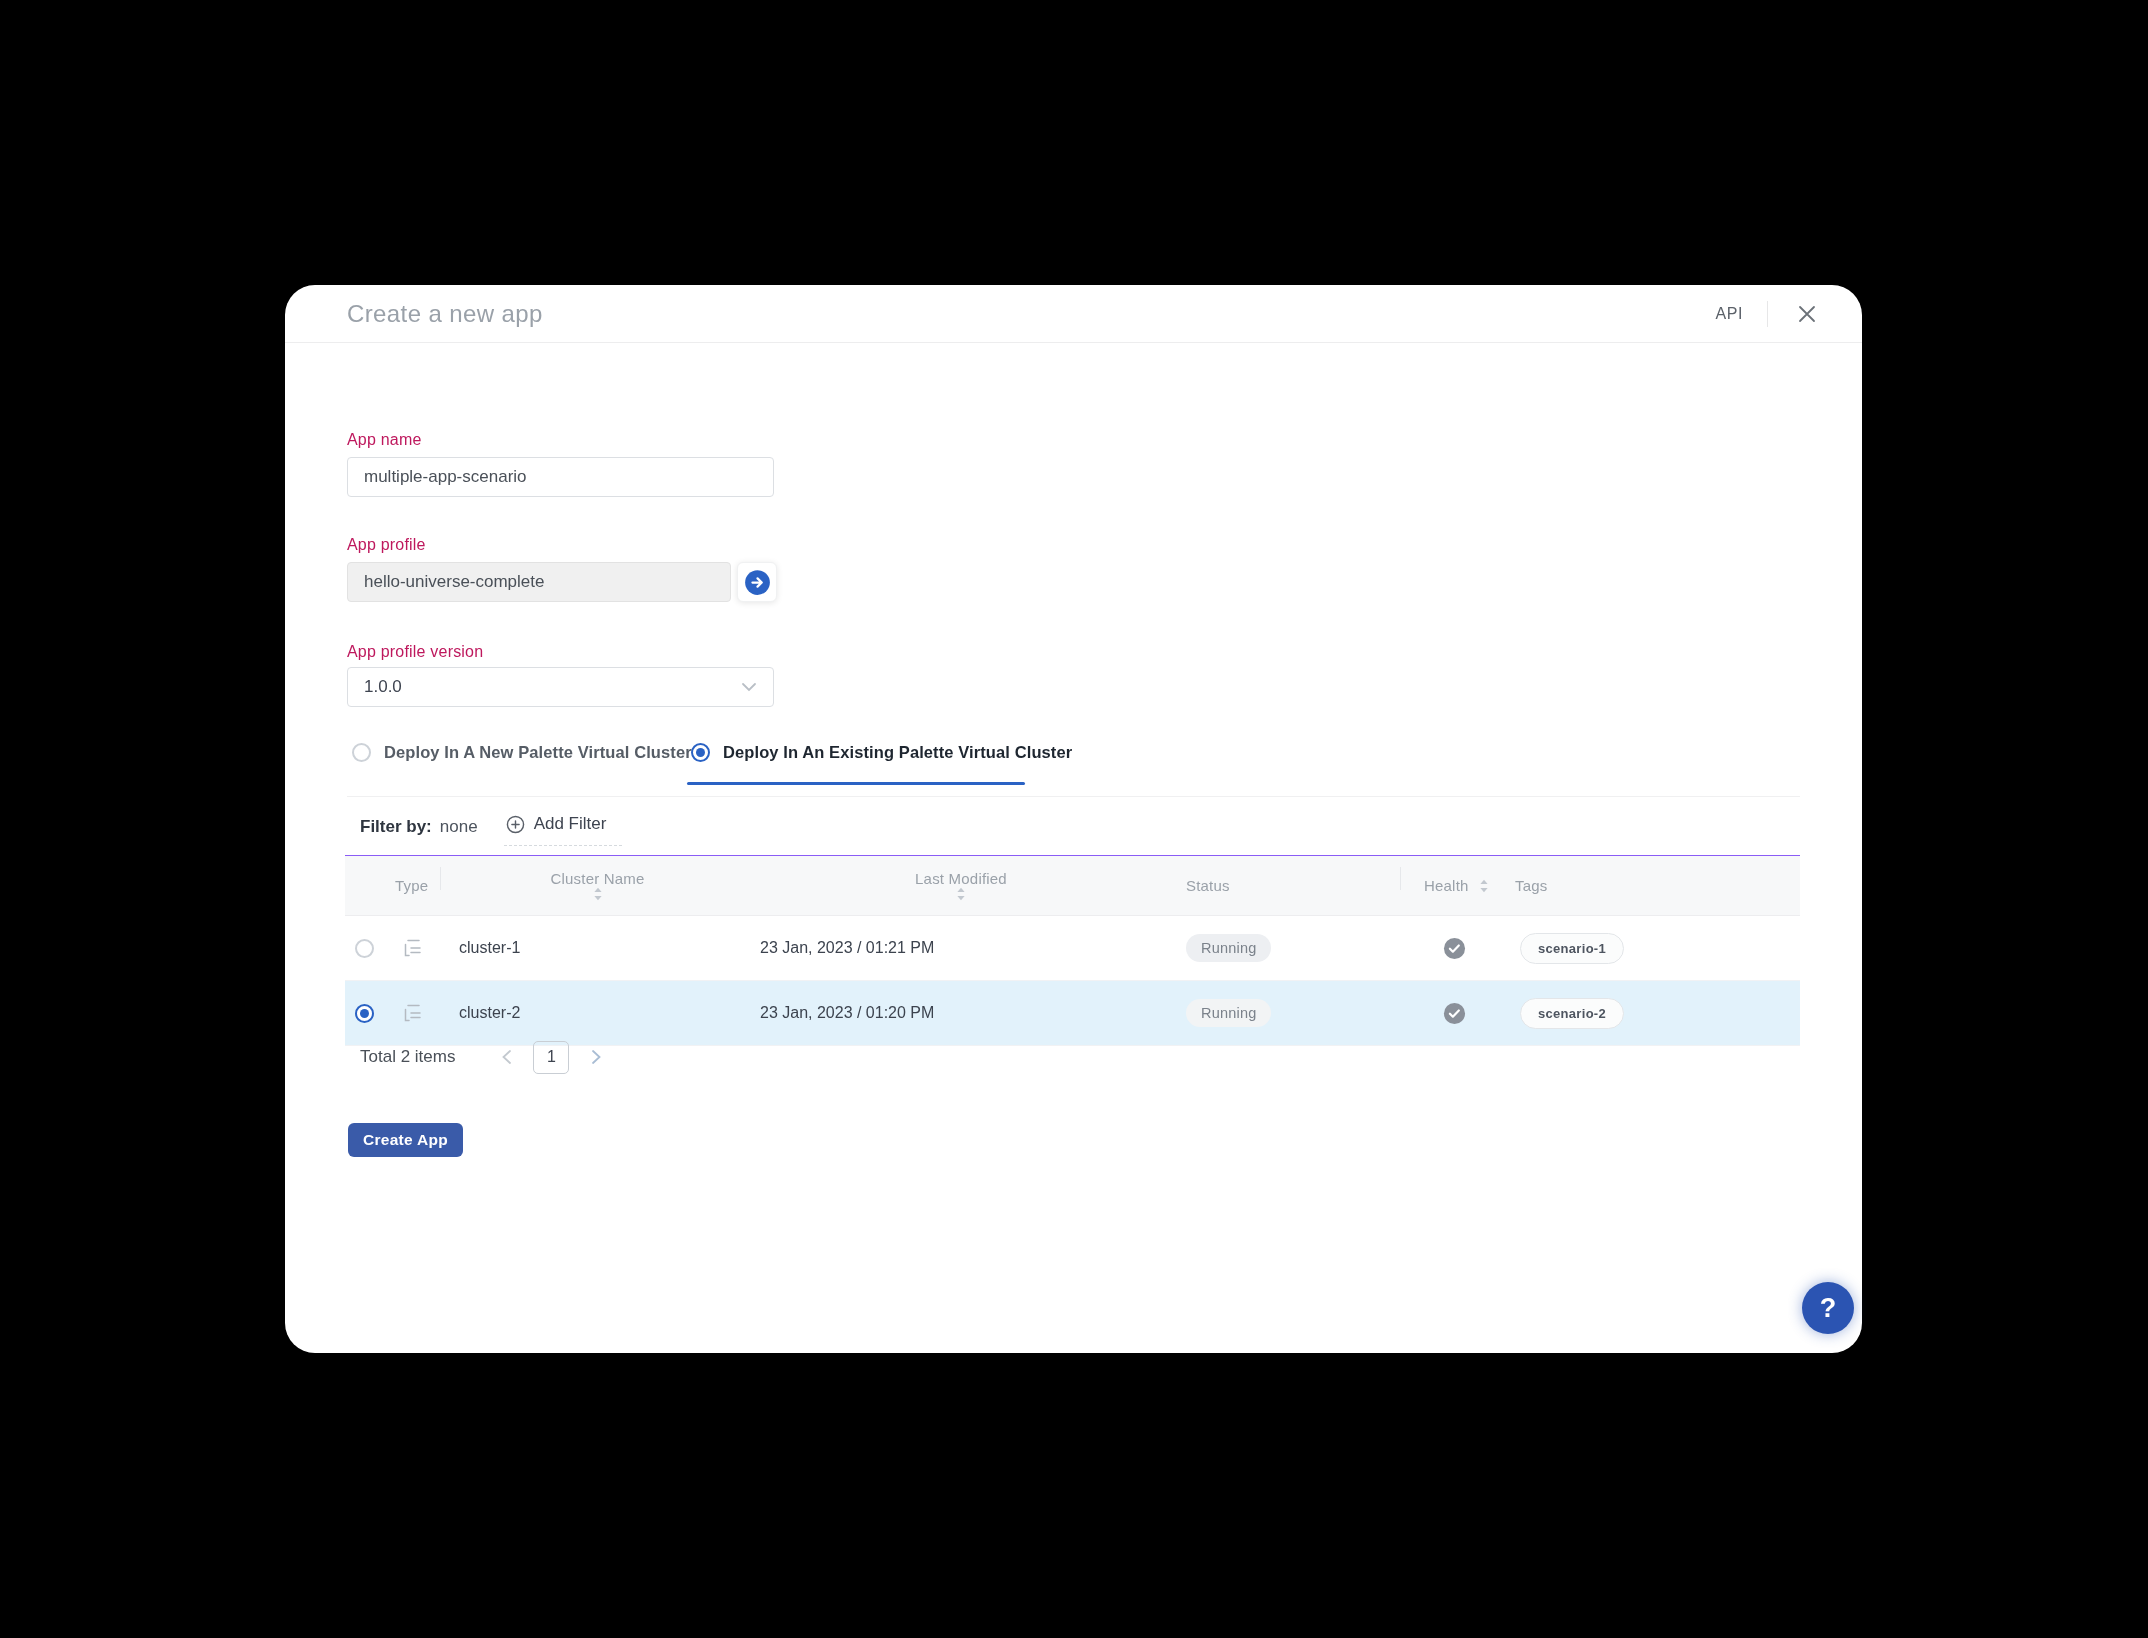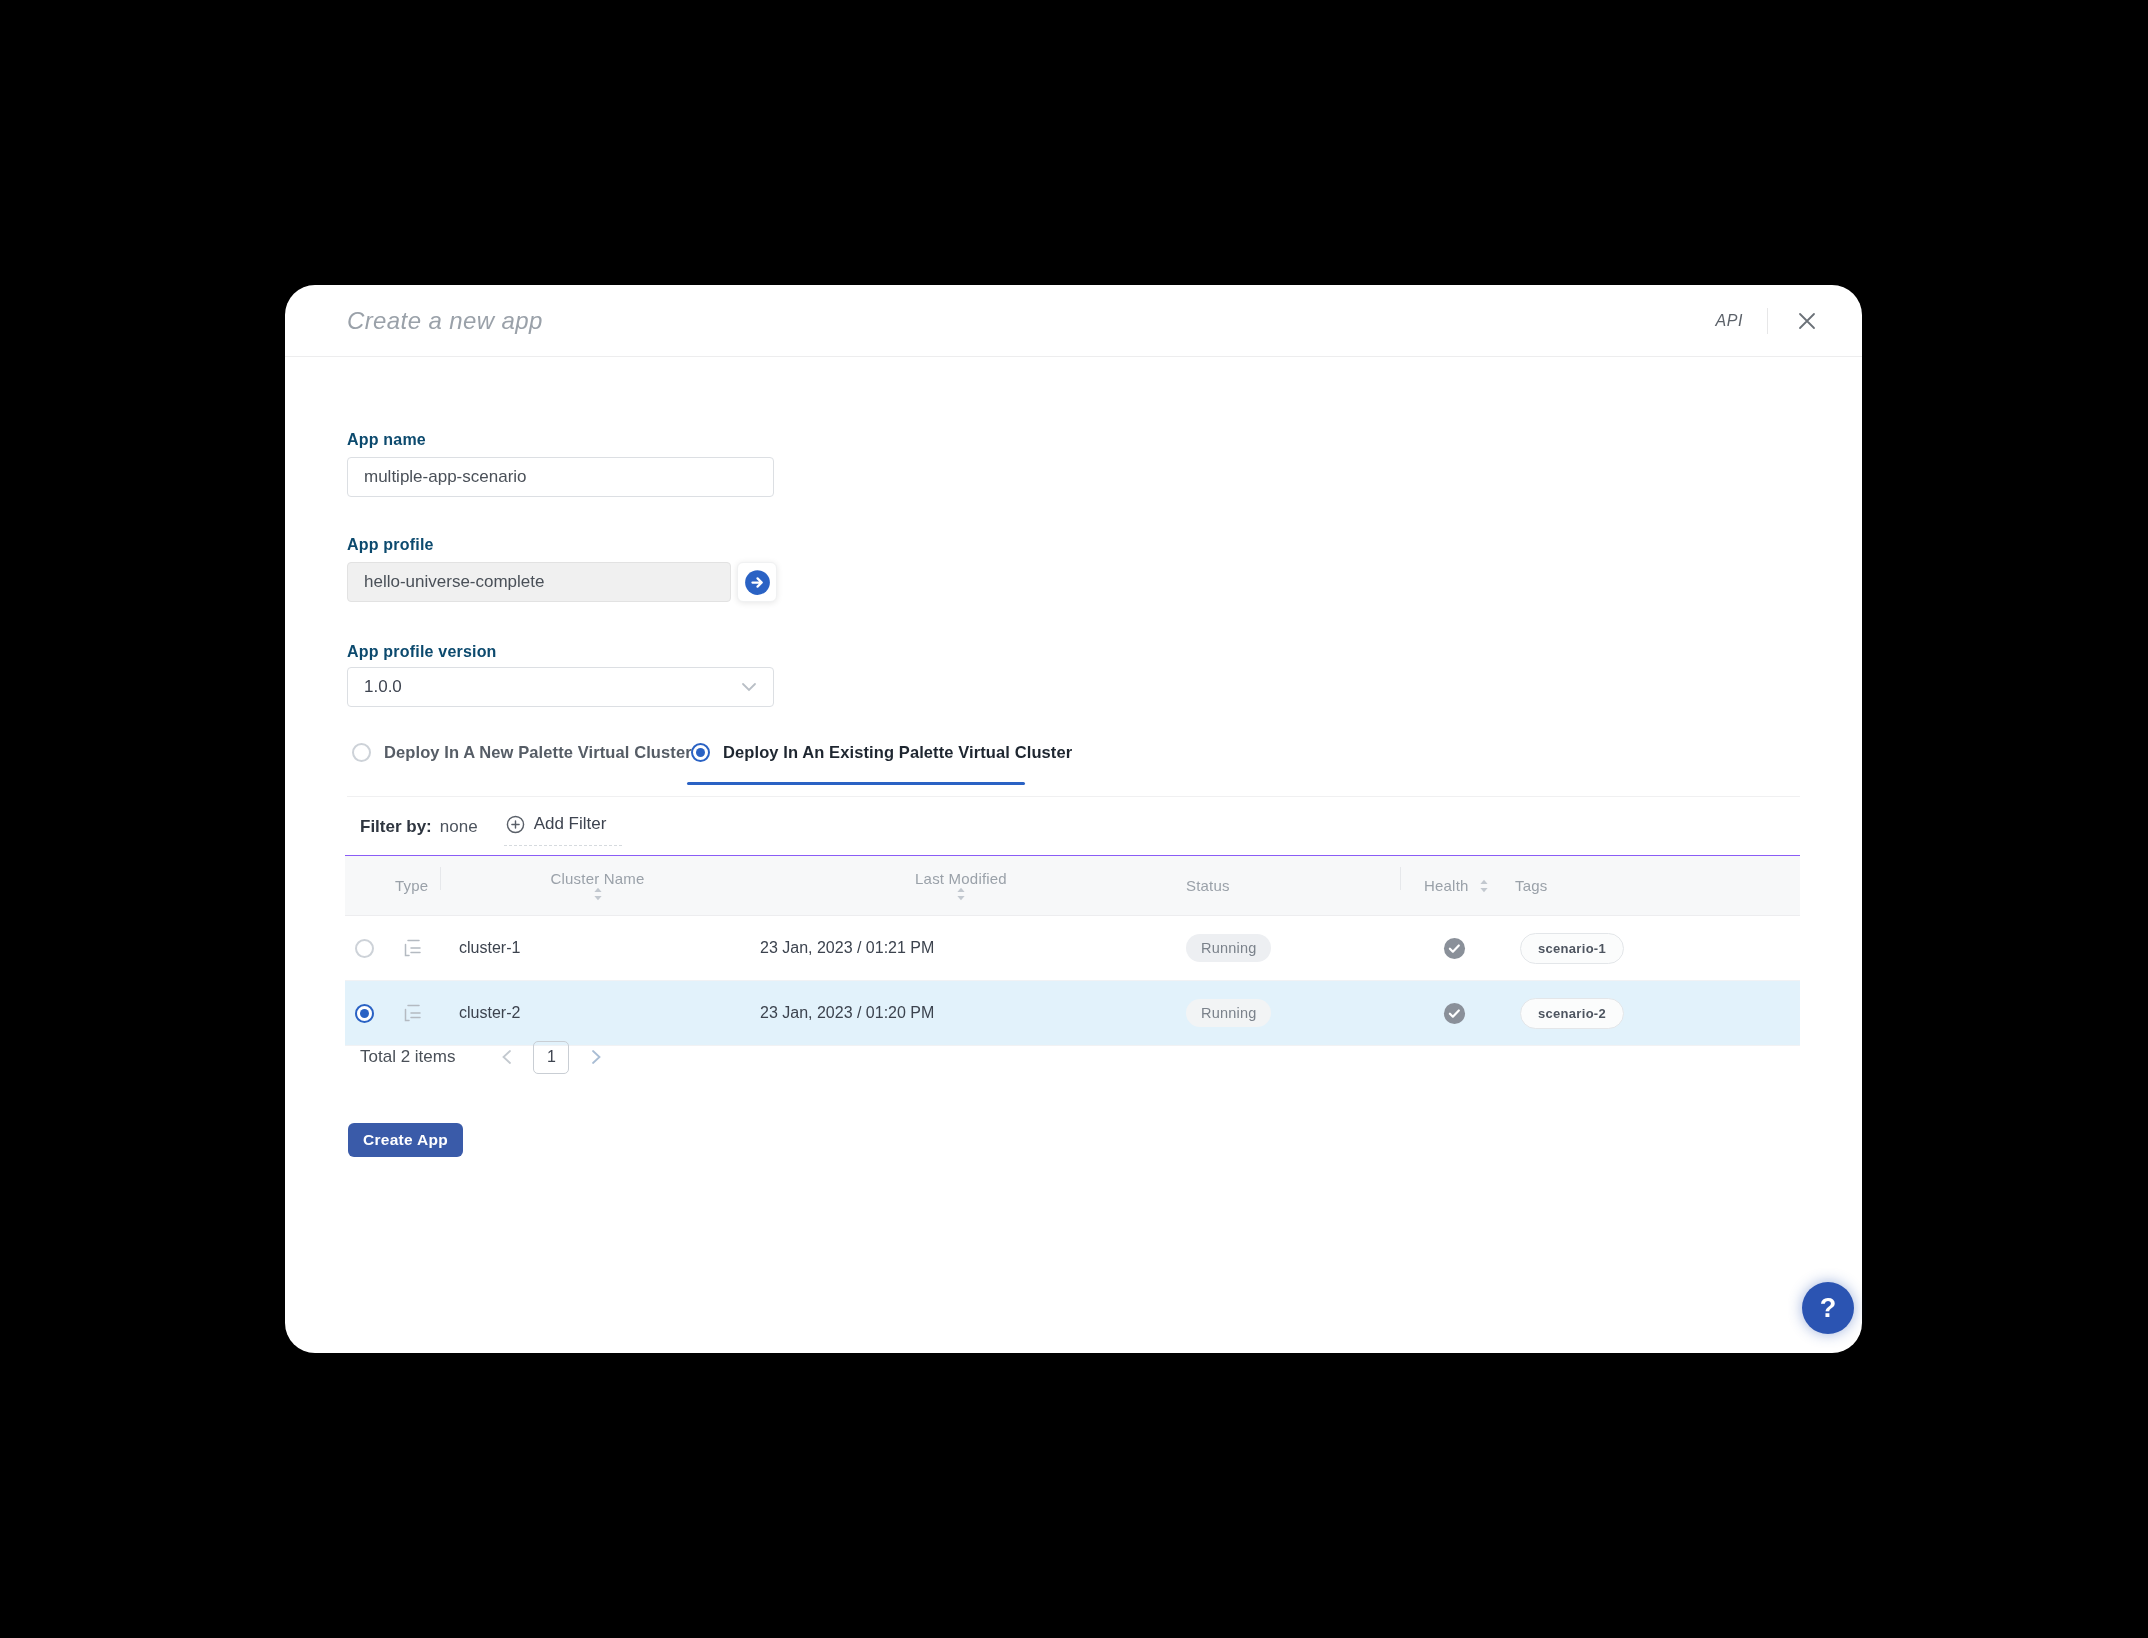--- a/index.html
+++ b/index.html
@@ -10,31 +10,31 @@
     position:relative;
     overflow:hidden;
   }
   .modal {
     position:absolute; left:285px; top:285px; width:1577px; height:1068px;
     background:#fff; border-radius:30px;
     box-shadow:0 14px 50px rgba(0,0,0,.65);
   }
   
   .titlebar {
-    position:absolute; left:0; top:0; right:0; height:72px;
+    position:absolute; left:0; top:0; right:0; height:58px;
     border-bottom:1px solid #ededee;
-    display:flex; align-items:center; padding:0 40px 0 62px;font-style:italic;
+    display:flex; align-items:center; padding:0 40px 0 62px;
   }
   .title { flex:1; font-size:24px; color:#9aa1a9; letter-spacing:.4px; }
   .titlebar-right { display:flex; align-items:center; gap:24px; }
   .api-link { font-size:16px; color:#5b6169; letter-spacing:.6px; cursor:pointer; }
   .vdiv { width:1px; height:26px; background:#e7e7e8; }
   .close-btn { display:flex; align-items:center; justify-content:center; width:30px; height:30px; cursor:pointer; }
   
-  .lbl { position:absolute; left:62px; font-size:16px; font-weight:700; color:#0c4a6e; letter-spacing:.2px; }
+  .lbl { position:absolute; left:62px; font-size:16px; font-weight:400; color:#be185d; letter-spacing:.2px; }
   .txt-input {
     position:absolute; left:62px; width:427px; height:40px;
     border:1px solid #dcdfe3; border-radius:4px; padding:0 16px;
     font-size:17px; color:#4a5058; font-family:"Liberation Sans", sans-serif;
     background:#fff; outline:none;
   }
   .txt-input.disabled { width:384px; background:#f0f0f0; border-color:#e2e2e2; }
   .icon-btn {
     position:absolute; left:452px; top:277px; width:40px; height:40px;
     background:#fff; border:1px solid #f0f1f2; border-radius:6px;

